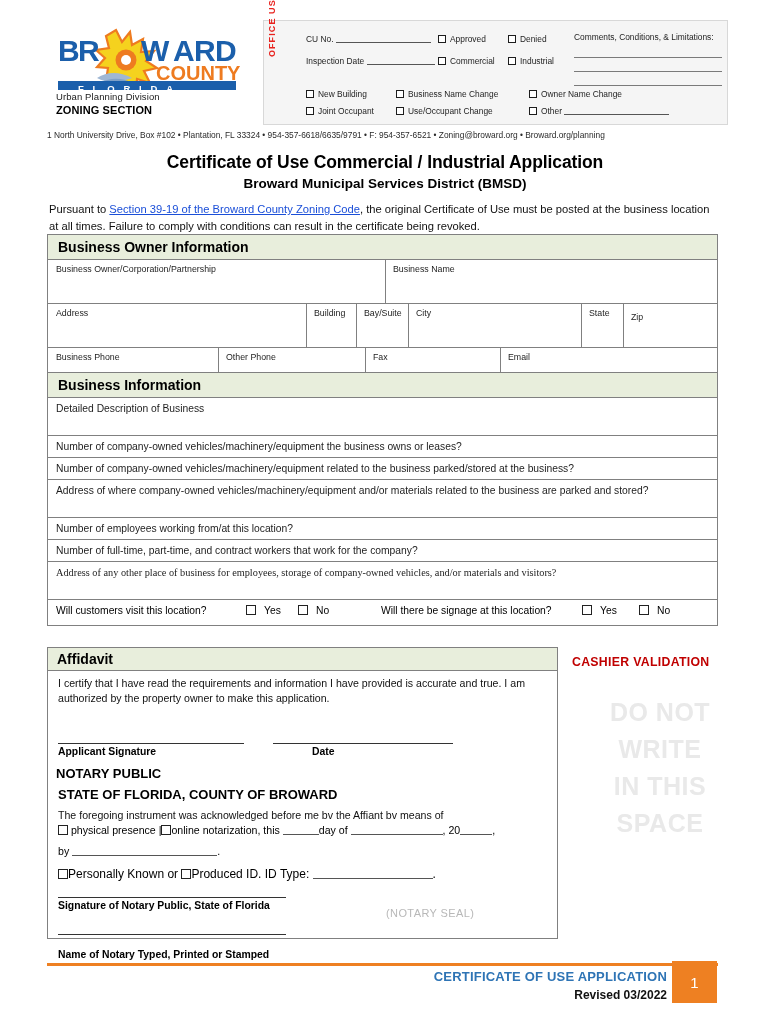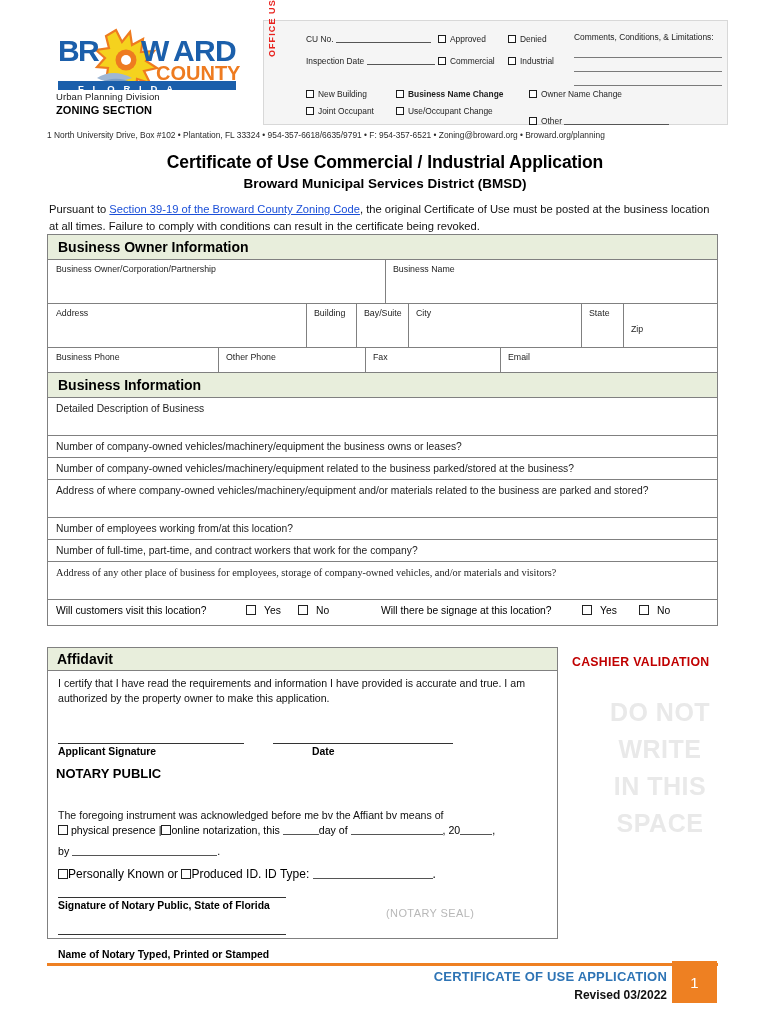--- a/index.html
+++ b/index.html
@@ -197,34 +197,34 @@
         </div>
 
         <div class="ob-row" style="left:288px; top:11px;">Comments, Conditions, &amp; Limitations:</div>
         <div class="cc-line" style="left:288px; top:36px; width:148px;"></div>
         <div class="cc-line" style="left:288px; top:50px; width:148px;"></div>
         <div class="cc-line" style="left:288px; top:64px; width:148px;"></div>
 
         <div class="ob-row" style="left:20px; top:68px;">
           <span class="cbx cbx-bold"></span><span>New Building</span>
         </div>
-        <div class="ob-row" style="left:110px; top:68px;font-weight:bold;">
+        <div class="ob-row" style="left:110px; top:68px;">
           <span class="cbx"></span><span>Business Name Change</span>
         </div>
         <div class="ob-row" style="left:243px; top:68px;">
           <span class="cbx"></span><span>Owner Name Change</span>
         </div>
 
         <div class="ob-row" style="left:20px; top:85px;">
           <span class="cbx"></span><span>Joint Occupant</span>
         </div>
         <div class="ob-row" style="left:110px; top:85px;">
           <span class="cbx"></span><span>Use/Occupant Change</span>
         </div>
-        <div class="ob-row" style="left:243px; top:95px;text-align:right;">
+        <div class="ob-row" style="left:243px; top:85px;text-align:right;">
           <span class="cbx"></span><span>Other</span>
           <span class="uline" style="width:105px;"></span>
         </div>
 
       </div>
     </div>
   </div>
 
   <div class="title1">Certificate of Use Commercial / Industrial Application</div>
   <div class="title2">Broward Municipal Services District (BMSD)</div>
@@ -246,21 +246,21 @@
       <div class="vline" style="left:258px;"></div>
       <div class="vline" style="left:308px;"></div>
       <div class="vline" style="left:360px;"></div>
       <div class="vline" style="left:533px;"></div>
       <div class="vline" style="left:575px;"></div>
       <div class="cell-label">Address</div>
       <div class="cell-label" style="position:absolute; left:258px; top:0;">Building</div>
       <div class="cell-label" style="position:absolute; left:308px; top:0;">Bay/Suite</div>
       <div class="cell-label" style="position:absolute; left:360px; top:0;">City</div>
       <div class="cell-label" style="position:absolute; left:533px; top:0;">State</div>
-      <div class="cell-label" style="position:absolute; left:575px; top:16px;text-align:right;">Zip</div>
+      <div class="cell-label" style="position:absolute; left:575px; top:4px;text-align:right;">Zip</div>
     </div>
 
     <div class="row" style="height:40px;">
       <div class="vline" style="left:170px;"></div>
       <div class="vline" style="left:317px;"></div>
       <div class="vline" style="left:452px;"></div>
       <div class="cell-label">Business Phone</div>
       <div class="cell-label" style="position:absolute; left:170px; top:0;">Other Phone</div>
       <div class="cell-label" style="position:absolute; left:317px; top:0;">Fax</div>
       <div class="cell-label" style="position:absolute; left:452px; top:0;">Email</div>
@@ -314,20 +314,21 @@
 
       <div class="aff-t" style="left:10px; top:5px; width:485px;">I certify that I have read the requirements and information I have provided is accurate and true. I am authorized by the property owner to make this application.</div>
 
       <div class="sig-line" style="left:10px; top:72px; width:186px;"></div>
       <div class="lbl-b" style="left:10px; top:75px;">Applicant Signature</div>
 
       <div class="sig-line" style="left:225px; top:72px; width:180px;"></div>
       <div class="lbl-b" style="left:264px; top:75px;">Date</div>
 
       <div style="position:absolute; left:8px; top:95px; width:511px; text-align:left; font-size:13px; font-weight:bold;">NOTARY PUBLIC</div>
+      <div style="position:absolute; left:10px; top:116px; font-size:13px; font-weight:bold;">STATE OF FLORIDA, COUNTY OF BROWARD</div>
 
       <div class="aff-t" style="left:10px; top:137px;">The foregoing instrument was acknowledged before me bv the Affiant bv means of</div>
 
       <div style="position:absolute; left:10px; top:153px; font-size:10.6px; white-space:nowrap;">
         <span class="cbx2"></span>
         <span>physical presence |</span><span class="cbx2"></span><span>online notarization, this</span>
         <span class="uline" style="width:36px;"></span><span>day of</span>
         <span class="uline" style="width:92px;"></span><span>, 20</span><span class="uline" style="width:32px;"></span>,
       </div>
 

